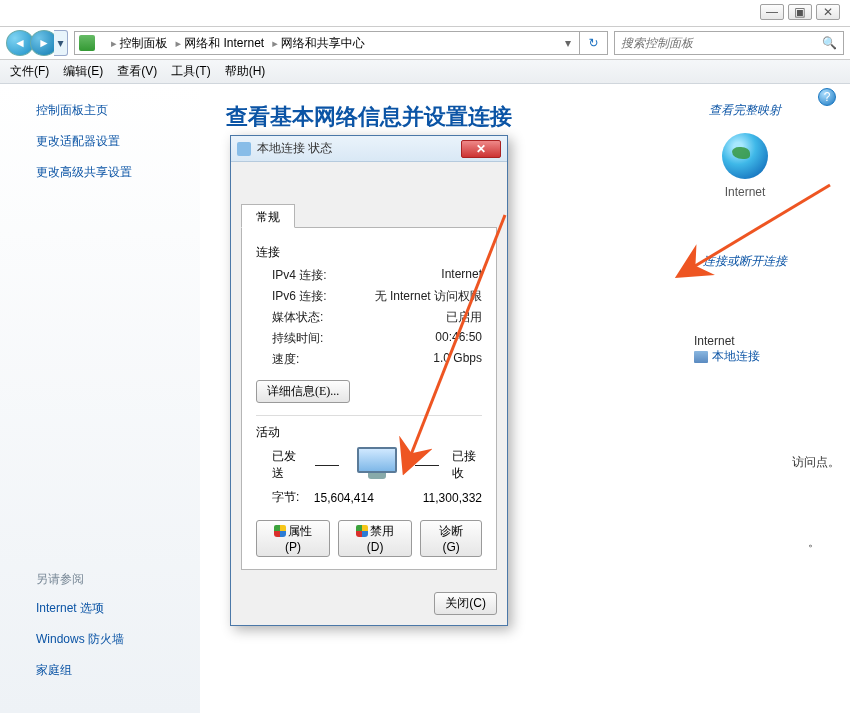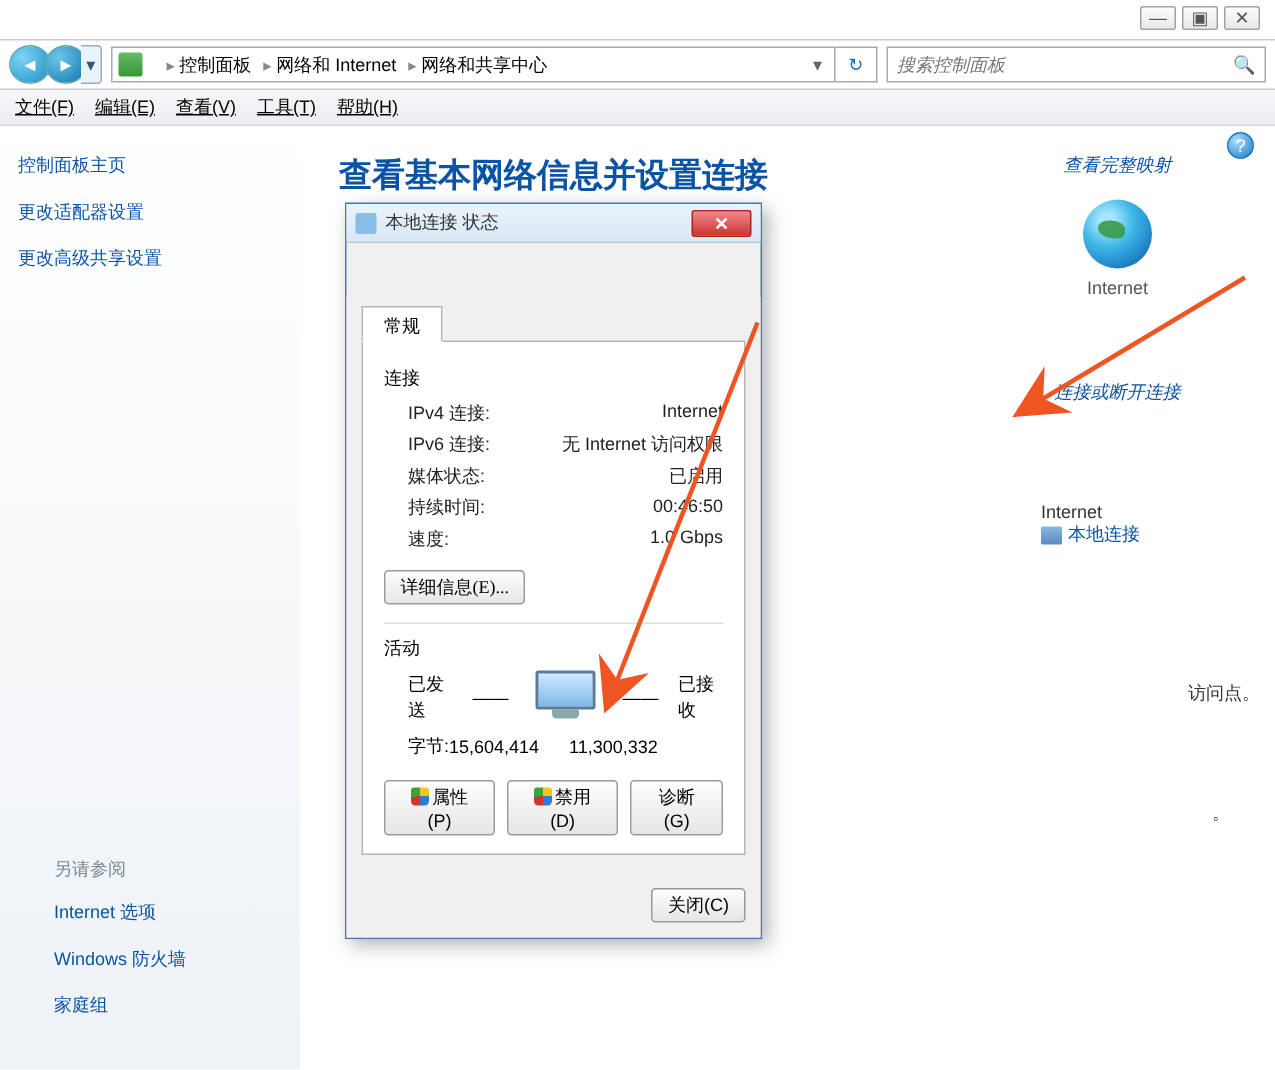--- a/index.html
+++ b/index.html
@@ -15,31 +15,31 @@
 .navbtn.fwd { background: radial-gradient(circle at 30% 30%, #6ec4e8, #0d78b0); }
 .navdrop { width:14px; height:26px; background:#e8f4fb; border:1px solid #9ac; border-left:none; border-radius:0 3px 3px 0; display:flex; align-items:center; justify-content:center; color:#357; margin-right:6px; }
 .addressbar { flex:1; height:24px; border:1px solid #aaa; background:#fff; display:flex; align-items:center; padding:0 4px; }
 .addr-icon { width:16px; height:16px; background:linear-gradient(#6b6,#393); border-radius:2px; margin-right:4px; }
 .crumb { padding:0 4px; cursor:pointer; }
 .crumb::before { content:"▸ "; color:#888; font-size:11px; }
 .crumb.first::before { content:""; }
 .addr-spacer { flex:1; }
 .addr-drop { color:#666; padding:0 4px; }
 .refresh { width:28px; height:24px; border:1px solid #aaa; border-left:none; display:flex; align-items:center; justify-content:center; color:#1a70c0; cursor:pointer; }
-.searchbox { width:253px; height:24px; border:1px solid #aaa; margin-left:6px; display:flex; align-items:center; padding:0 6px; }
+.searchbox { width:230px; height:24px; border:1px solid #aaa; margin-left:6px; display:flex; align-items:center; padding:0 6px; }
 .searchbox input { border:none; outline:none; flex:1; color:#888; font-style:italic; }
 .searchbox .sicon { color:#2a70c0; cursor:pointer; }
 
 
 .menubar { position:absolute; top:60px; left:0; right:0; height:24px; background:linear-gradient(#f5f7f9,#ebeef1); border-bottom:1px solid #d0d6dc; display:flex; align-items:center; padding:0 10px; gap:14px; }
-.menuitem { cursor:pointer;text-decoration:underline; }
+.menuitem { cursor:pointer; }
 .helpicon { position:absolute; right:14px; top:88px; width:18px; height:18px; border-radius:50%; background:radial-gradient(circle at 35% 30%, #aee0ff, #1876c0); color:#fff; display:flex; align-items:center; justify-content:center; border:1px solid #1876c0; cursor:pointer; }
 
 
-.sidebar { position:absolute; top:84px; left:0; width:200px; bottom:0; background:linear-gradient(#fff,#eef2f6); padding:18px 12px; }
+.sidebar { position:absolute; top:84px; left:0; width:200px; bottom:0; background:linear-gradient(#fff,#eef2f6); padding:18px 36px; }
 .sidebar a, .mainlink { color:#0b54a5; text-decoration:none; cursor:pointer; display:block; margin-bottom:14px; }
 .seealso { position:absolute; bottom:20px; left:36px; }
 .seealso h4 { color:#7a8a98; font-weight:normal; font-size:12px; margin-bottom:12px; }
 
 
 .main { position:absolute; top:84px; left:200px; right:0; bottom:0; padding:18px 26px; }
 .main h2 { color:#0b54a5; font-size:22px; font-weight:bold; margin-bottom:20px; }
 .rightcol { position:absolute; top:18px; right:30px; width:150px; text-align:center; }
 .globe { width:46px; height:46px; margin:0 auto 6px; border-radius:50%; background: radial-gradient(circle at 35% 30%, #a8e8ff 10%, #3fb8e8 40%, #1876c0 80%); position:relative; }
 .globe::after { content:""; position:absolute; left:10px; top:14px; width:18px; height:12px; background:#3a9a4a; border-radius:40% 50% 30% 60%; opacity:.9; }
@@ -61,21 +61,21 @@
 .tab { padding:4px 14px; background:#fff; border:1px solid #b5b5b5; border-bottom:1px solid #fff; margin-bottom:-1px; cursor:pointer; }
 .tabpanel { background:#fff; border:1px solid #b5b5b5; border-top:none; padding:12px 14px; }
 .section-title { margin:4px 0 6px; }
 .conn-grid { font-family: "SimSun", monospace; padding-left: 16px; margin-bottom:10px; }
 .conn-row { display:flex; justify-content:space-between; margin-bottom:4px; }
 .conn-row .k { color:#222; }
 .conn-row .v { color:#222; }
 .detbtn, .winbtn { display:inline-block; padding:2px 10px; background:linear-gradient(#fdfdfd,#e6e6e6); border:1px solid #9a9a9a; border-radius:3px; cursor:pointer; margin-top:2px; }
 .detbtn { font-family:Liberation Serif, serif; }
 hr.sep { border:none; border-top:1px solid #ddd; margin:12px 0 8px; }
-.act-row { display:flex; align-items:center; padding-left:16px; margin-bottom:6px; font-family:"SimSun",monospace; }
+.act-row { display:flex; justify-content:space-between; align-items:center; padding-left:16px; margin-bottom:6px; font-family:"SimSun",monospace; }
 .act-row .mid { width:60px; text-align:center; }
 .monitor { width:50px; height:36px; margin:0 auto; position:relative; }
 .monitor .scr { width:40px; height:26px; background:linear-gradient(#cfe8ff,#7fb8e8); border:2px solid #5a7a98; border-radius:2px; margin:0 auto; }
 .monitor .base { width:18px; height:6px; background:#8aa; margin:0 auto; border-radius:0 0 3px 3px; }
 .btnrow { display:flex; gap:8px; margin-top:12px; }
 .winbtn .shield { display:inline-block; width:12px; height:12px; margin-right:2px; vertical-align:-2px; background: conic-gradient(#f5c518 0 90deg, #2c7bd4 90deg 180deg, #d9302c 180deg 270deg, #3ca23c 270deg 360deg); border-radius:2px 2px 3px 3px; }
 .dlg-footer { padding:10px; text-align:right; background:#f0f0f0; }
 
 
 .arrow-svg { position:absolute; top:0; left:0; width:850px; height:713px; pointer-events:none; }

